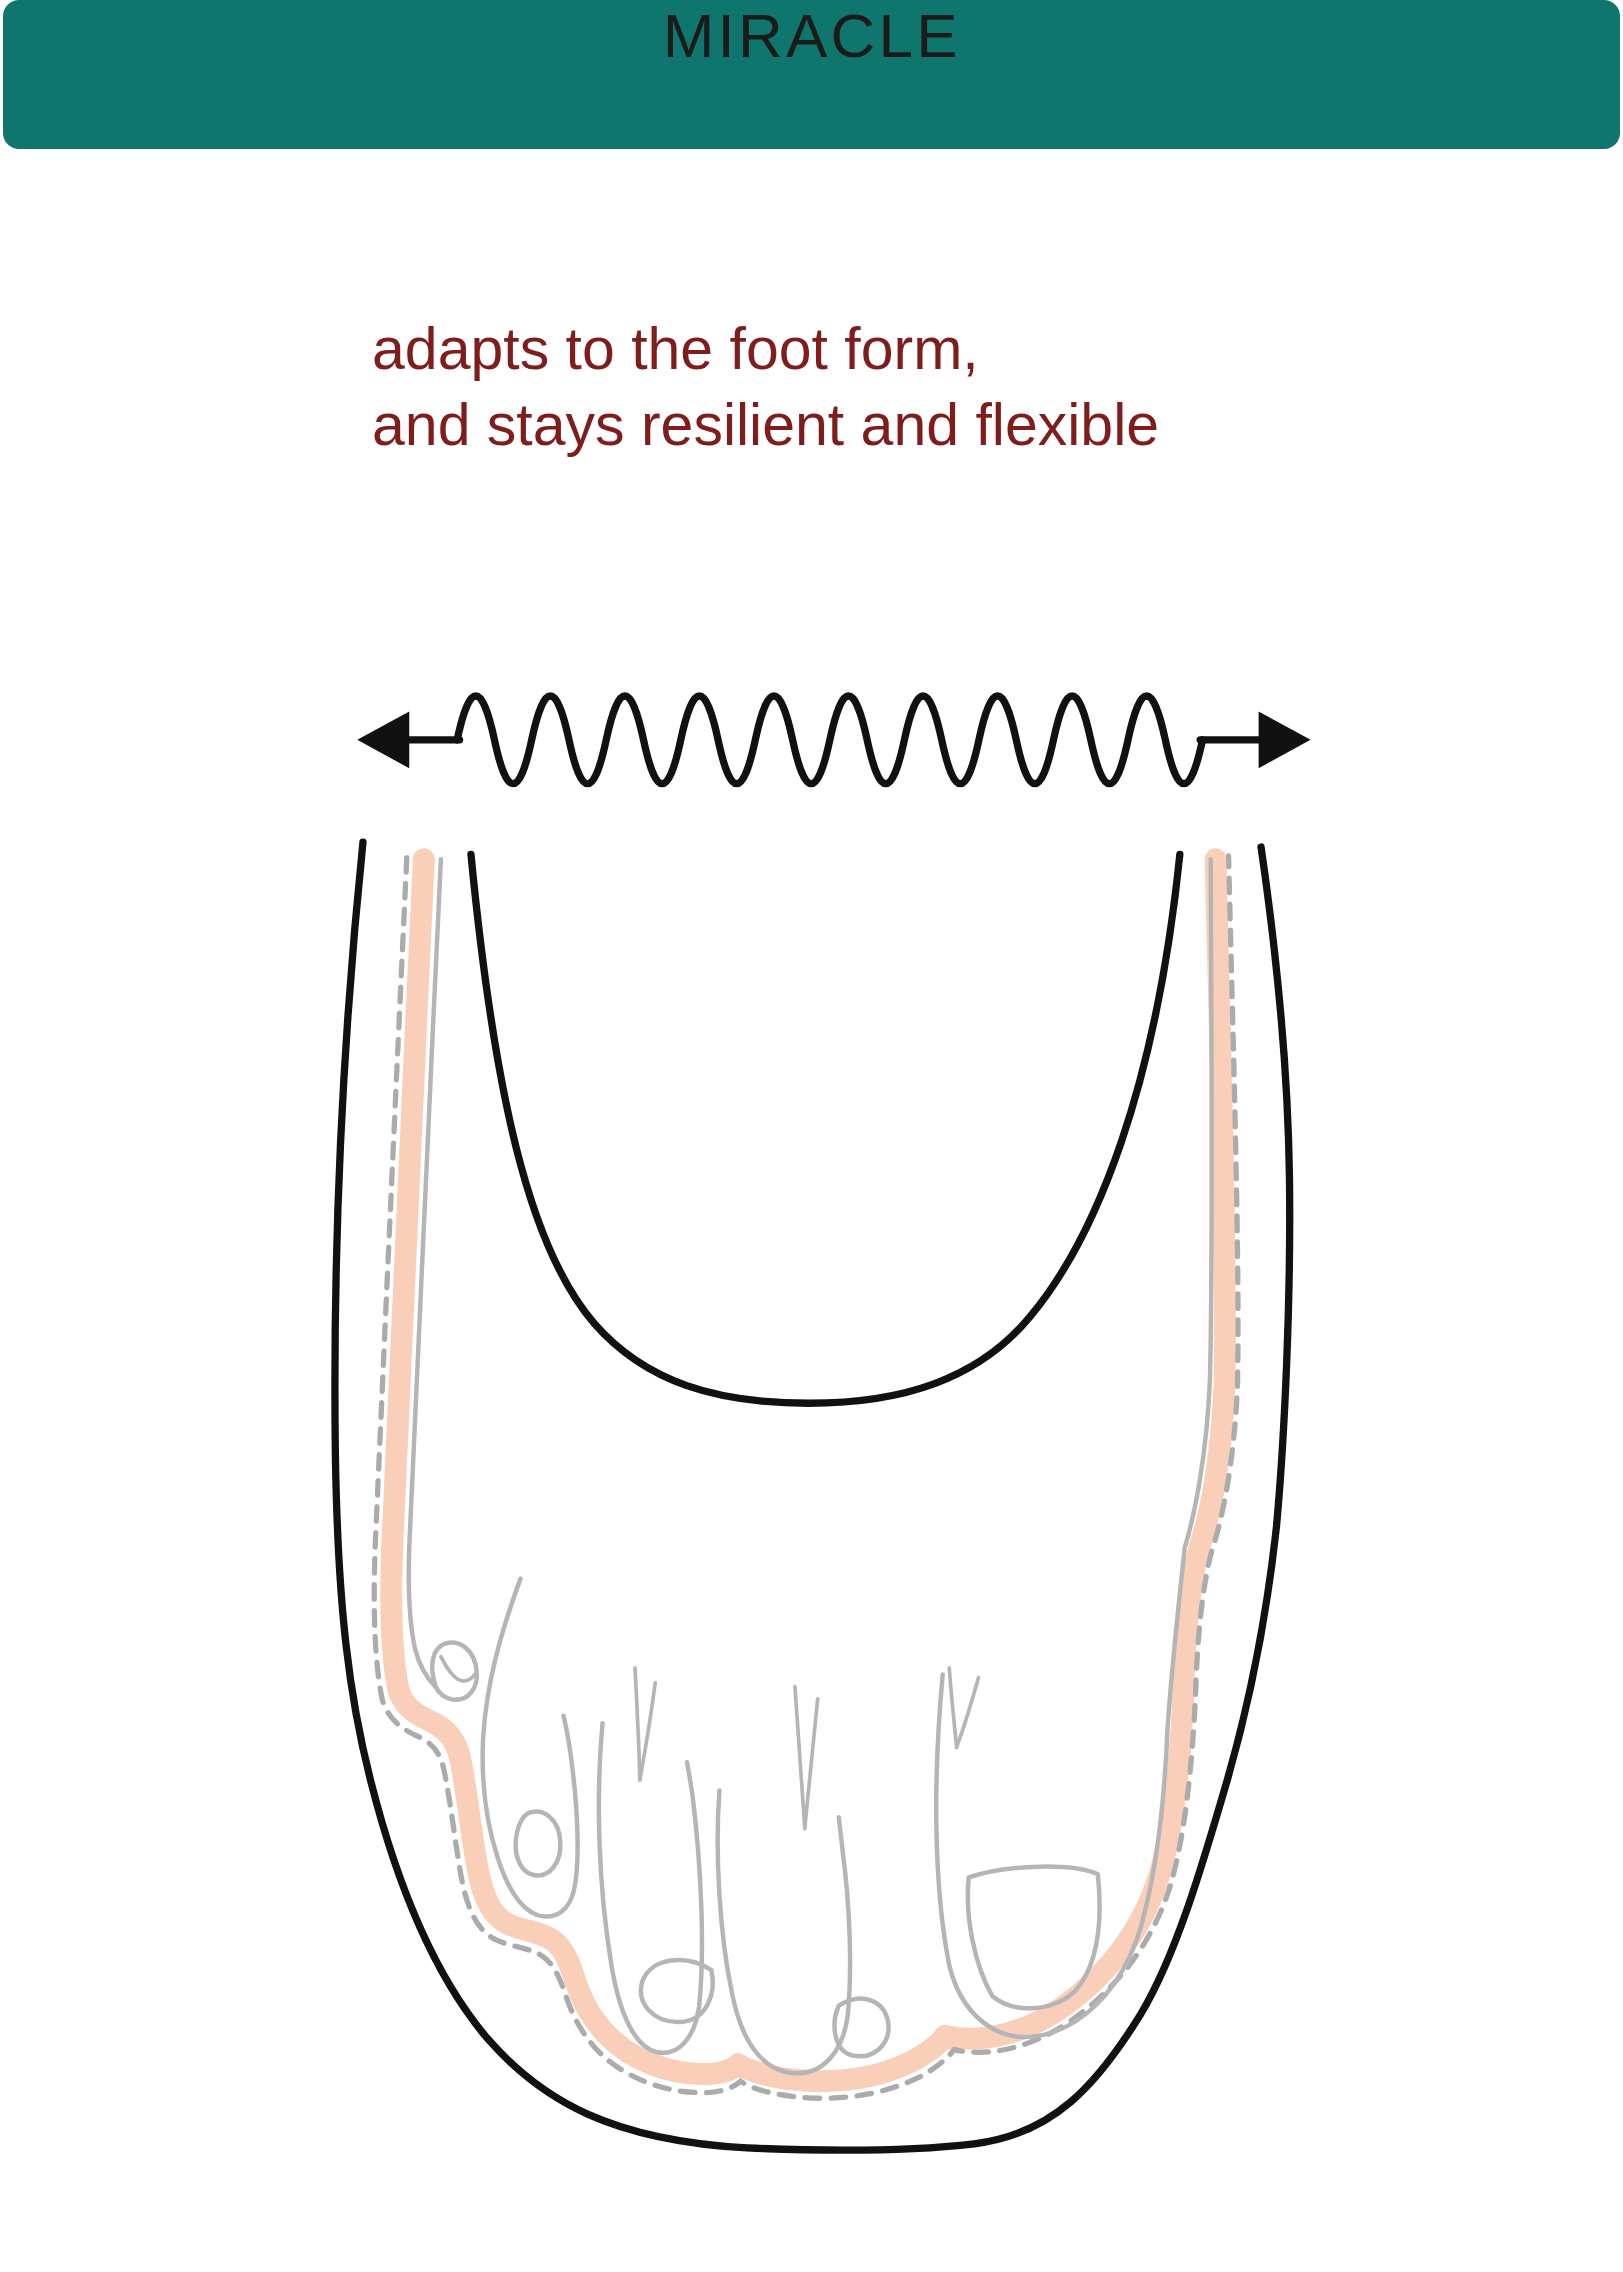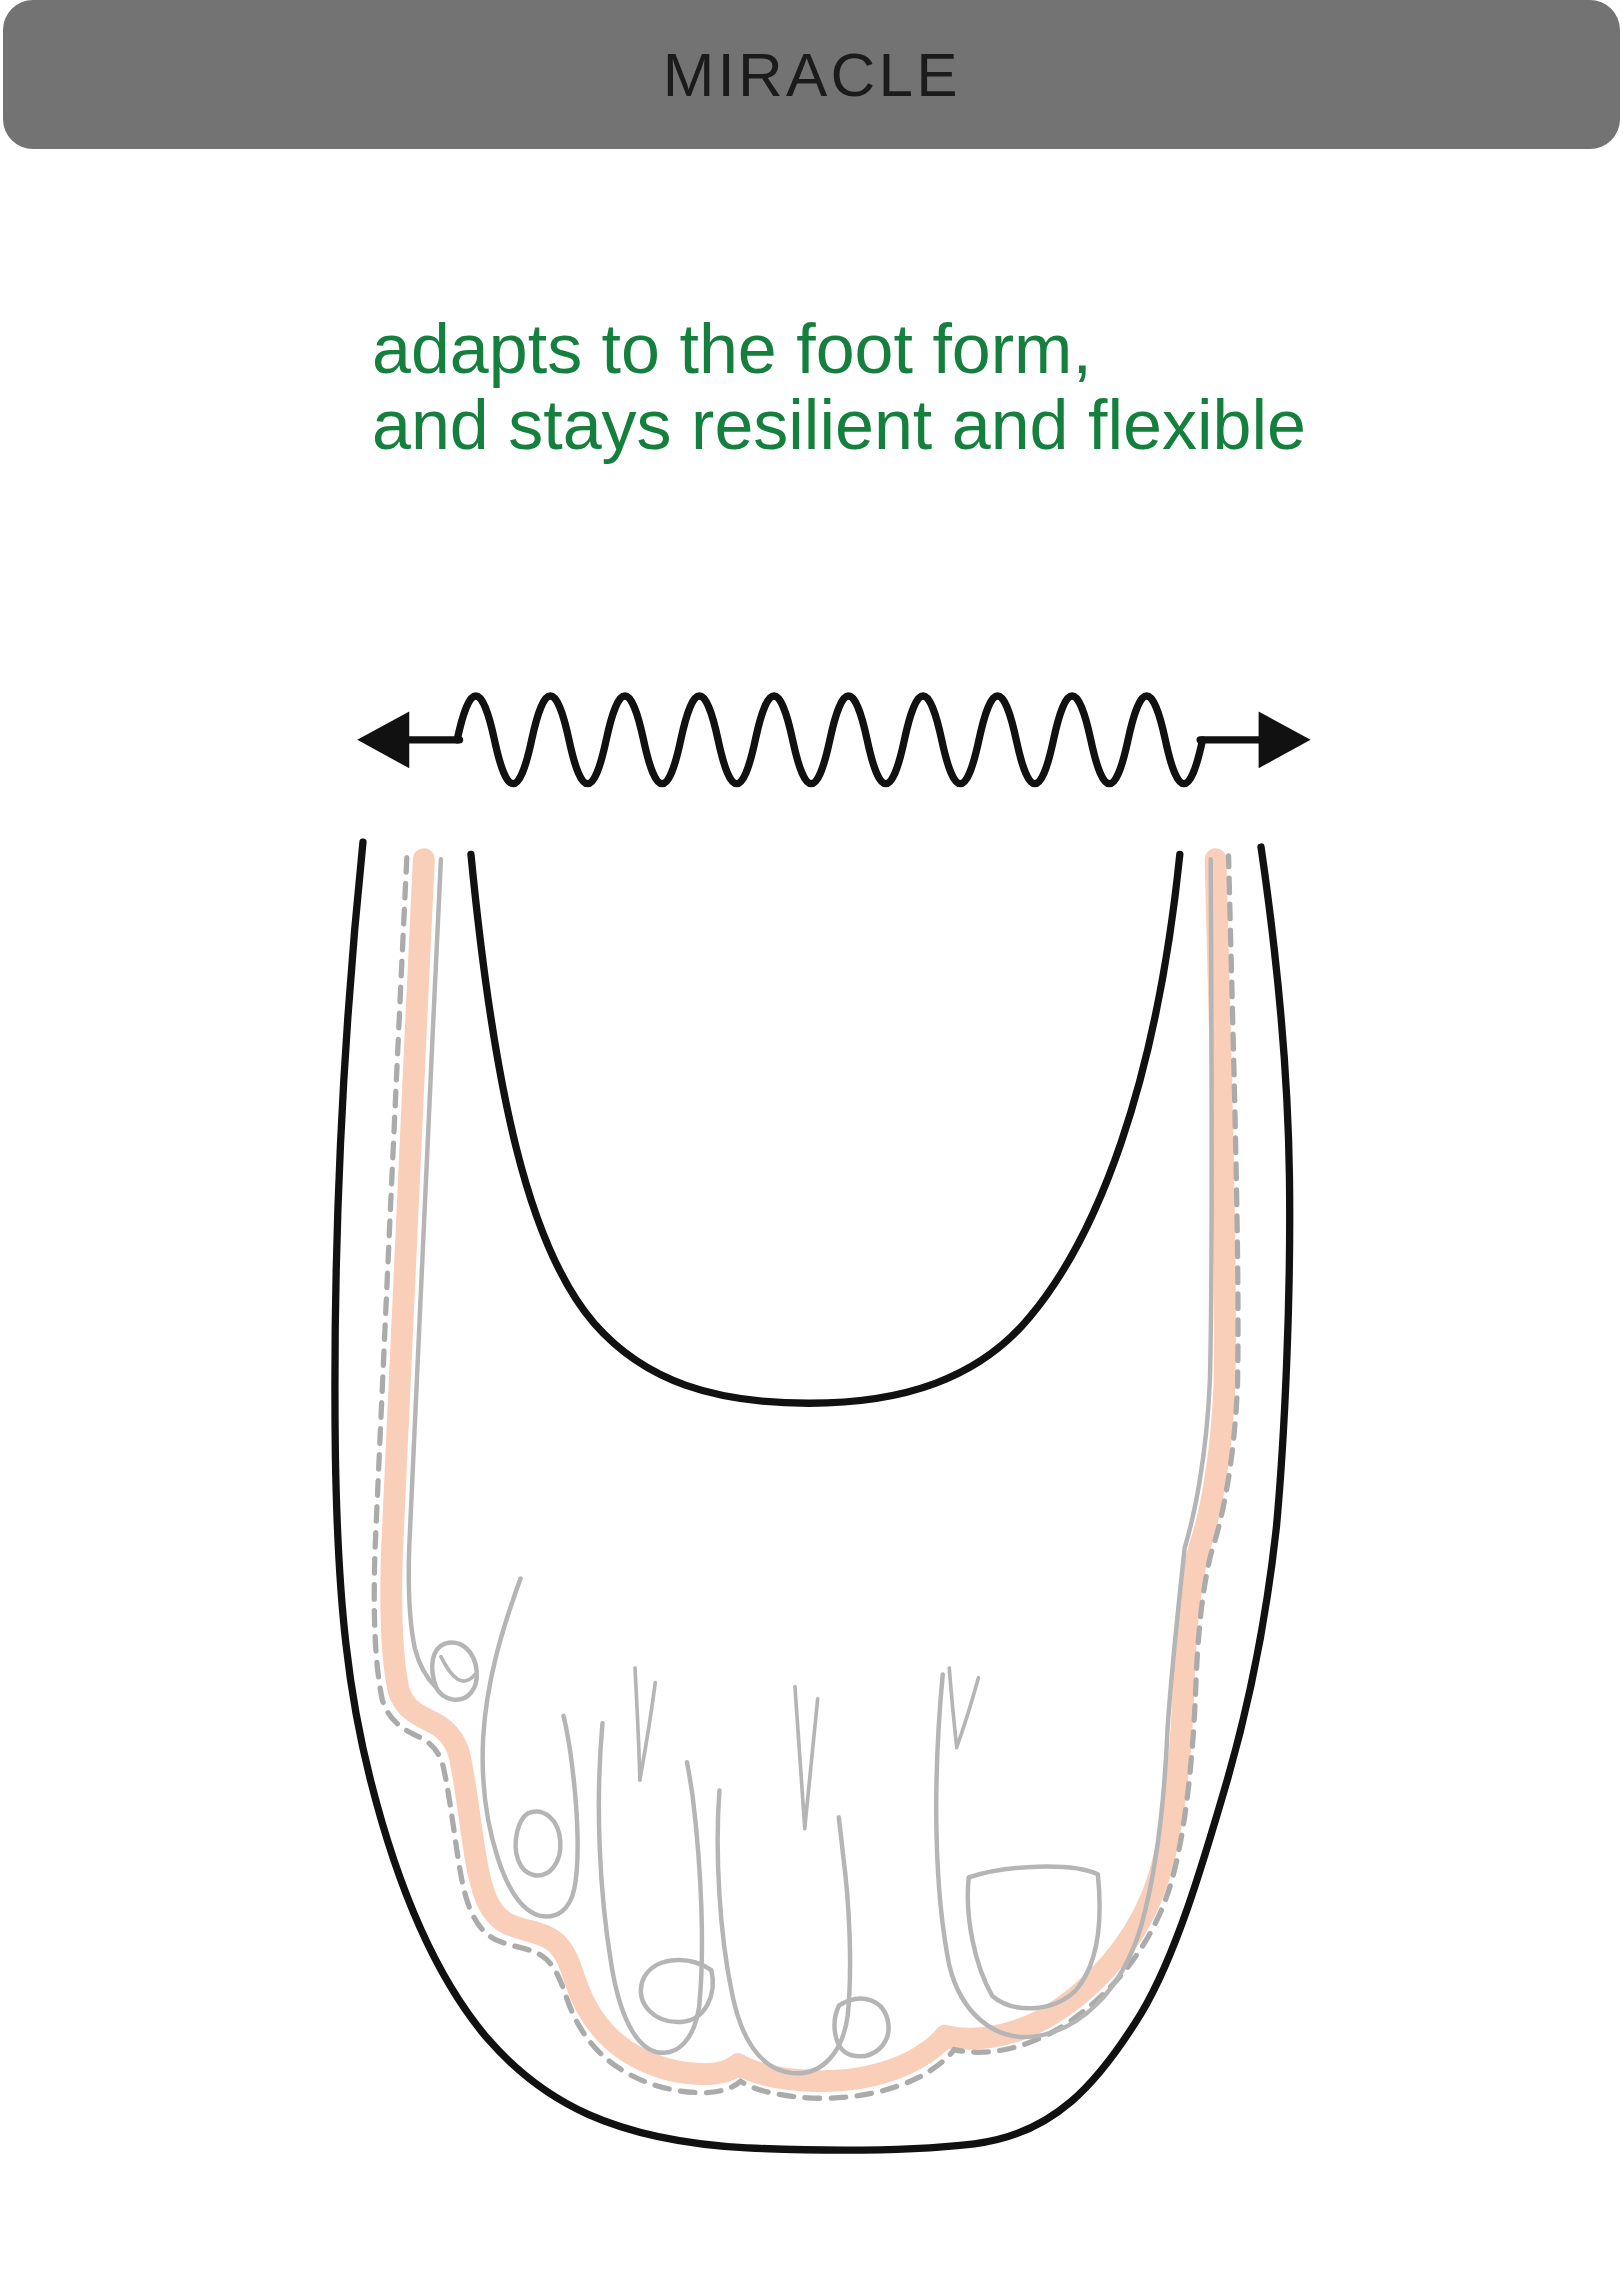--- a/index.html
+++ b/index.html
@@ -2,35 +2,35 @@
 <html style="font-size:13px"><head>
 <meta charset="utf-8">
 <style>
   html,body{margin:0;padding:0;}
   body{
     width:1624px;height:2273px;position:relative;background:#ffffff;
     font-family:"Liberation Sans", sans-serif;overflow:hidden;
   }
   .banner{
     position:absolute;left:3.2px;top:0;width:1617px;height:149px;
-    background:#737373;border-radius:30px;
-    display:flex;align-items:center;justify-content:center;
+    background:#0f766e;border-radius:16px;
+    display:flex;align-items:flex-start;justify-content:center;
   }
   .banner .brand{
     font-size:62px;letter-spacing:3.2px;color:#1b1b1b;font-weight:400;
   }
   .feature{
     position:absolute;left:372px;top:311px;width:1015px;
   }
   .feature h1{
     margin:0 0 16px 0;font-size:67px;line-height:70px;font-weight:700;
     letter-spacing:-1.6px;color:#161616;
   }
   .feature p{
-    margin:0;font-size:70px;line-height:76px;font-weight:400;color:#15803d;
+    margin:0;font-size:59px;line-height:76px;font-weight:400;color:#7f1d1d;
     letter-spacing:0;
   }
   svg.illustration{position:absolute;left:0;top:0;width:1624px;height:2273px;}
 </style>
 </head>
 <body>
 
 <header class="banner">
   <span class="brand">MIRACLE</span>
 </header>

